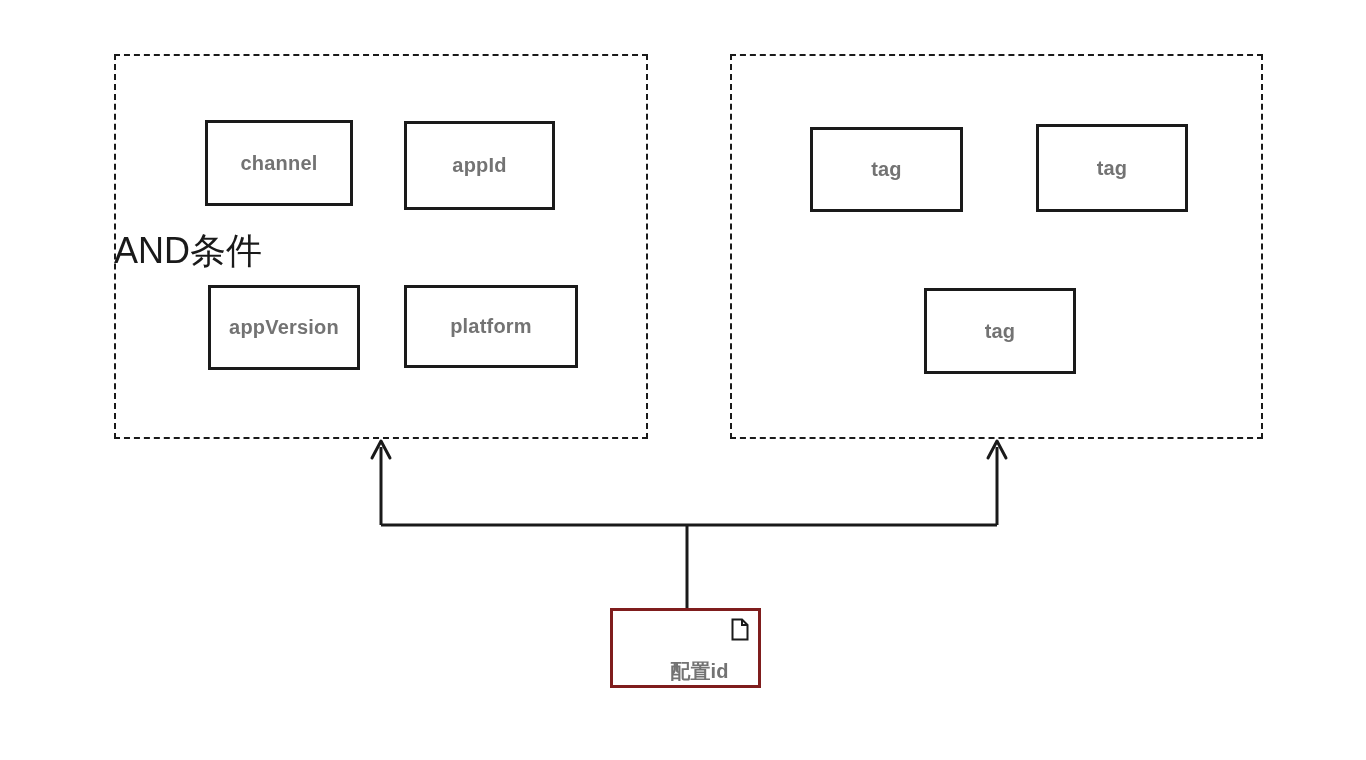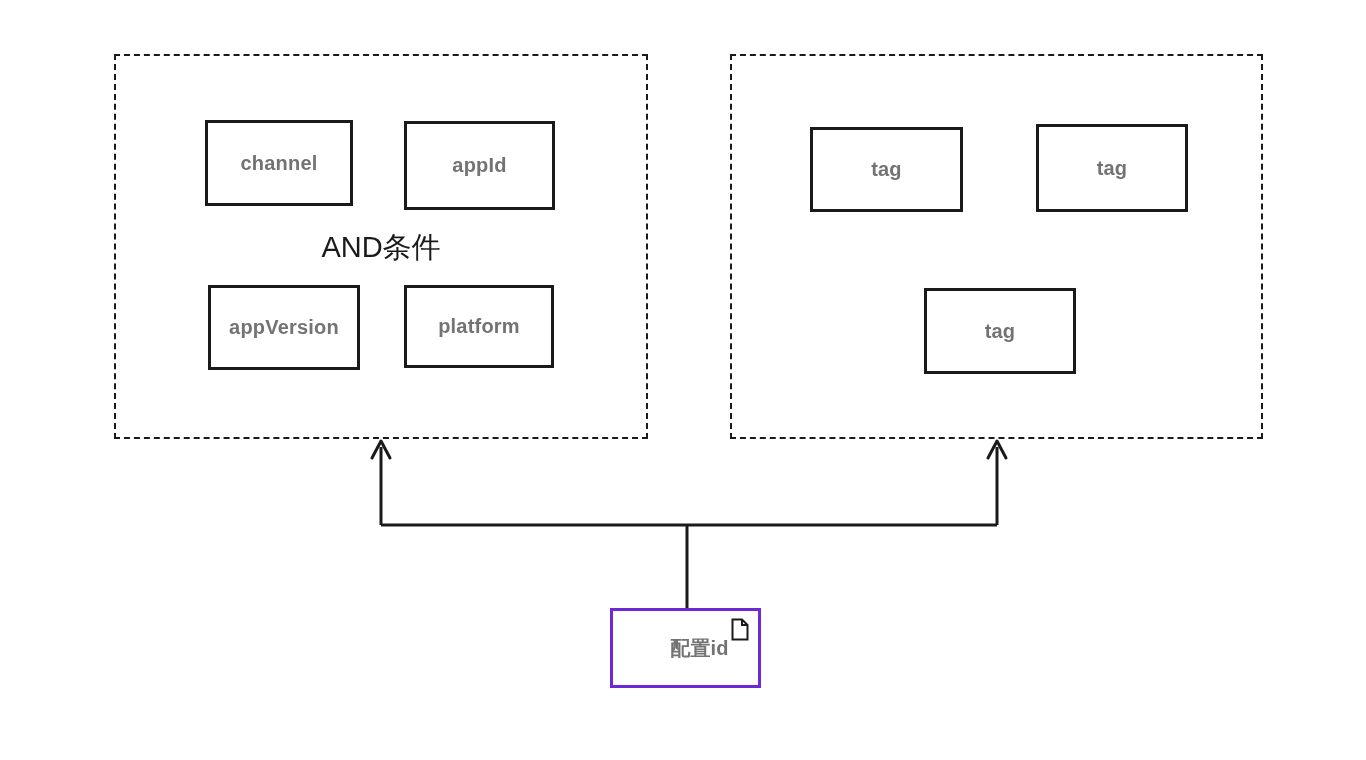--- a/index.html
+++ b/index.html
@@ -38,25 +38,25 @@
   #group-or {
     left: 730px;
     top: 54px;
     width: 533px;
     height: 385px;
   }
 
   
   .group-label {
     position: absolute;
-    font-size: 29px;
+    font-size: 36px;
     font-weight: 400;
     color: #1a1a1a;
     white-space: nowrap;
-    text-align: center;
+    text-align: left;
     line-height: 1;
   }
   #label-and {
     left: 114px;
     top: 233px;
     width: 534px;
   }
   #label-or {
     left: 730px;
     top: 233px;
@@ -77,38 +77,38 @@
     font-size: 20px;
     font-weight: bold;
     color: #737373;
     letter-spacing: 0.2px;
     white-space: nowrap;
   }
 
   #node-channel     { left: 205px;  top: 120px; width: 148px; height: 86px; }
   #node-appid       { left: 404px;  top: 121px; width: 151px; height: 89px; }
   #node-appversion  { left: 208px;  top: 285px; width: 152px; height: 85px; }
-  #node-platform    { left: 404px;  top: 285px; width: 150px; height: 83px; }
+  #node-platform    { left: 404px;  top: 285px; width: 174px; height: 83px; }
 
   #node-tag-1       { left: 810px;  top: 127px; width: 153px; height: 85px; }
   #node-tag-2       { left: 1036px; top: 124px; width: 152px; height: 88px; }
   #node-tag-3       { left: 924px;  top: 288px; width: 152px; height: 86px; }
 
   
   #node-config {
     position: absolute;
     left: 610px;
     top: 608px;
     width: 151px;
     height: 80px;
-    border: 3px solid #6d28d9;
+    border: 3px solid #7f1d1d;
     background: #ffffff;
     box-sizing: border-box;
     display: flex;
-    align-items: center;
+    align-items: flex-end;
     justify-content: center;
     padding-left: 28px;
   }
   #node-config .node-label {
     font-size: 20px;
     font-weight: bold;
   }
   #doc-icon {
     position: absolute;
     right: 9px;

